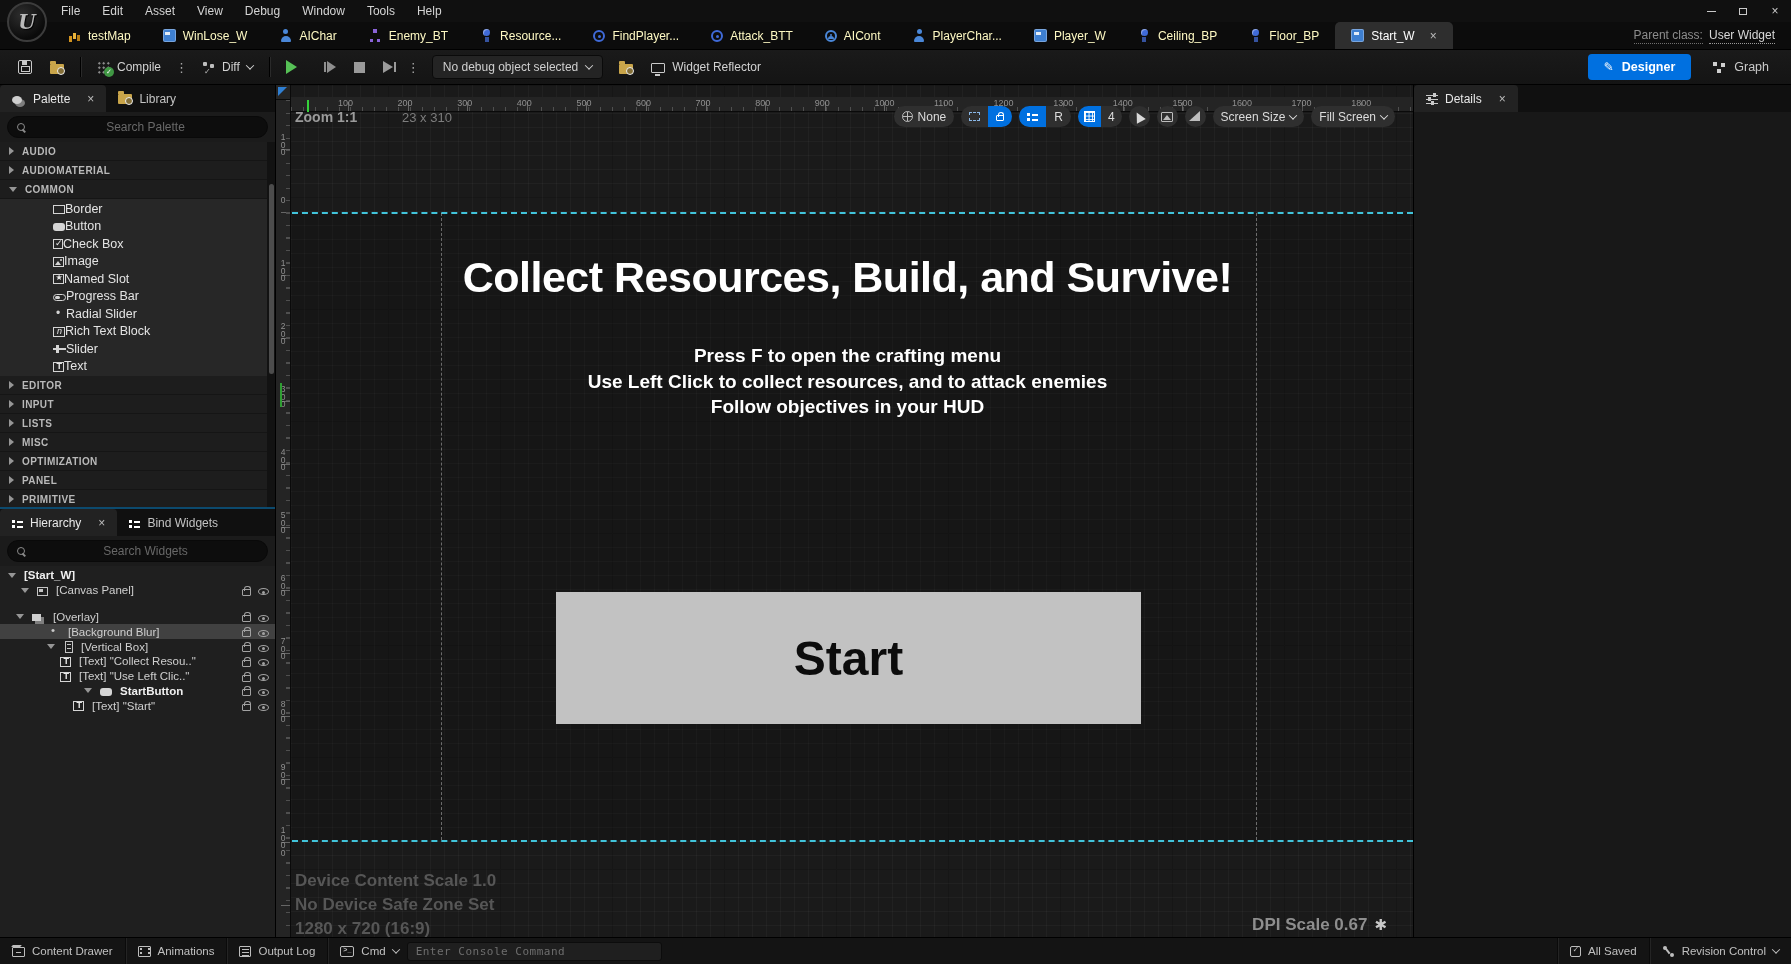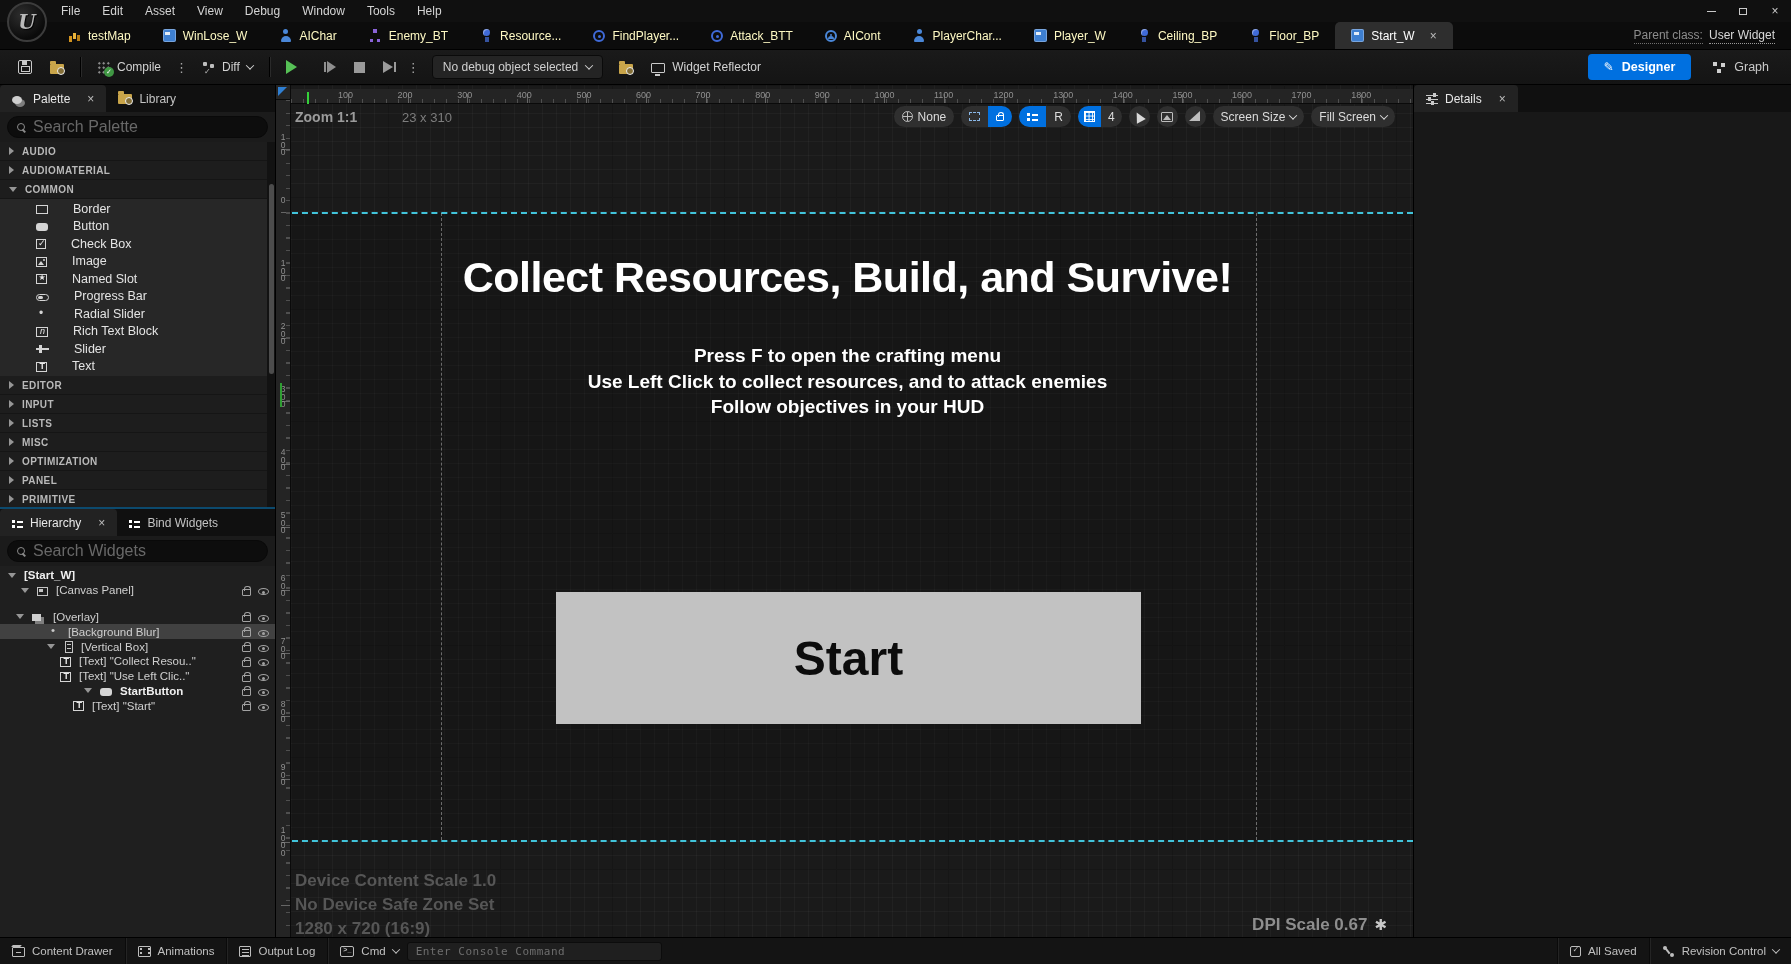--- a/index.html
+++ b/index.html
@@ -76,31 +76,31 @@
       #1a1a1a;}
   .rightpanel{width:378px;background:#171717;border-left:1px solid #000;display:flex;flex-direction:column;}
 
   
   .panelhdr{height:27px;background:#101010;display:flex;align-items:stretch;flex:none;}
   .ptab{display:flex;align-items:center;gap:7px;padding:0 12px;font-size:12px;color:#c3c3c3;}
   .ptab.active{background:#222222;color:#e8e8e8;border-radius:4px 4px 0 0;}
   .ptab .tab-close{margin-left:10px;}
   .searchrow{padding:4px 7px;flex:none;}
   .searchbox{display:flex;align-items:center;gap:7px;background:#0d0d0d;border:1px solid #090909;border-radius:11px;height:22px;padding:0 9px;}
-  .searchbox input{flex:1;background:transparent;border:none;outline:none;color:#3b82f6;font-size:16px;font-family:inherit;}
+  .searchbox input{flex:1;background:transparent;border:none;outline:none;color:#3b82f6;font-size:12px;font-family:inherit;text-align:center;}
   .searchbox input::placeholder{color:#686868;}
   .mag{position:relative;width:9px;height:9px;flex:none;}
   .mag::before{content:'';position:absolute;left:0;top:0;width:6px;height:6px;border:1.5px solid #8a8a8a;border-radius:50%;}
   .mag::after{content:'';position:absolute;right:0;bottom:0;width:4px;height:1.5px;background:#8a8a8a;transform:rotate(45deg);}
 
   .palette-sec{height:424px;display:flex;flex-direction:column;border-bottom:2px solid #0c4a6e;}
   .plist{flex:1;position:relative;overflow:hidden;background:#1f1f1f;}
   .pcat{height:19px;display:flex;align-items:center;gap:8px;padding-left:9px;background:#1d1d1d;border-bottom:1px solid #151515;color:#b9b9b9;font-size:10px;font-weight:bold;letter-spacing:.4px;}
   .pitems{background:#272727;padding:1px 0;}
-  .pitem{height:17.5px;display:flex;align-items:center;gap:25px;padding-left:36px;color:#e4e4e4;font-size:12.5px;}
+  .pitem{height:17.5px;display:flex;align-items:center;gap:0;padding-left:53px;color:#e4e4e4;font-size:12.5px;}
   .vscroll{position:absolute;top:0;right:0;width:8px;bottom:0;background:#121212;}
   .vthumb{position:absolute;left:1.5px;width:5px;border-radius:3px;background:#4c4c4c;}
 
   .hier-sec{flex:1;display:flex;flex-direction:column;}
   .htree{flex:1;background:#1f1f1f;padding-top:2px;overflow:hidden;}
   .hrow{height:14.8px;display:flex;align-items:center;gap:8px;font-size:11.5px;color:#cfcfcf;padding-right:6px;}
   .hrow.selected{background:#414141;}
   .hrow .lbl{white-space:nowrap;}
   .hrow .bold{font-weight:bold;color:#efefef;}
   .rowicons{margin-left:auto;display:flex;align-items:center;gap:7px;}
@@ -159,21 +159,21 @@
   .ico-controller{width:12px;height:12px;border:2px solid #4a87d8;border-radius:50%;margin-top:1px;}
   .ico-controller::before{content:'';position:absolute;left:3px;top:1.5px;width:2.5px;height:2.5px;border-radius:50%;background:#4a87d8;}
   .ico-controller::after{content:'';position:absolute;left:1.5px;bottom:1px;width:5.5px;height:3px;border-radius:3px 3px 0 0;background:#4a87d8;}
   .ico-bp{width:13px;height:13px;}
   .ico-bp::before{content:'';position:absolute;left:3px;top:0;width:7px;height:7px;border-radius:50%;background:#3f6ad8;box-shadow:inset 1px 1px 0 rgba(255,255,255,.4);}
   .ico-bp::after{content:'';position:absolute;left:4.5px;bottom:0;width:4px;height:5px;background:#35529e;}
 
   
   .corner{position:absolute;left:0;top:0;width:15px;height:15px;background:#242424;border-right:1px solid #0a0a0a;border-bottom:1px solid #0a0a0a;z-index:4;}
   .corner::before{content:'';position:absolute;left:2px;top:2px;border-top:9px solid #2f7fd3;border-right:9px solid transparent;}
-  .hruler{position:absolute;left:15px;right:0;top:4px;height:15px;background:#242424;border-bottom:1px solid #0a0a0a;z-index:3;}
+  .hruler{position:absolute;left:15px;right:0;top:12px;height:15px;background:#242424;border-bottom:1px solid #0a0a0a;z-index:3;}
   .hruler::after{content:'';position:absolute;left:0;right:0;bottom:0;height:4px;background:repeating-linear-gradient(90deg,#4f4f4f 0 1px,transparent 1px 11.9px);}
   .hruler::before{content:'';position:absolute;left:57px;right:0;bottom:0;height:9px;background:repeating-linear-gradient(90deg,#666 0 1px,transparent 1px 59.6px);}
   .vruler{position:absolute;left:0;top:15px;bottom:0;width:15px;background:#242424;border-right:1px solid #0a0a0a;z-index:3;}
   .vruler::after{content:'';position:absolute;top:0;bottom:0;right:0;width:4px;background:repeating-linear-gradient(#4f4f4f 0 1px,transparent 1px 12.5px);}
   .vruler::before{content:'';position:absolute;top:49px;bottom:0;right:0;width:9px;background:repeating-linear-gradient(#666 0 1px,transparent 1px 63px);}
   .hlab{position:absolute;top:1px;font-size:9px;color:#909090;z-index:4;}
   .vlab{position:absolute;left:2px;width:10px;font-size:8.5px;line-height:7.5px;color:#909090;white-space:pre-line;text-align:center;z-index:4;}
   .hmark{position:absolute;top:3px;width:2px;height:12px;background:#35d13a;z-index:5;}
   .vmarkline{position:absolute;left:4px;width:2px;background:#2f9e33;z-index:5;}
 

